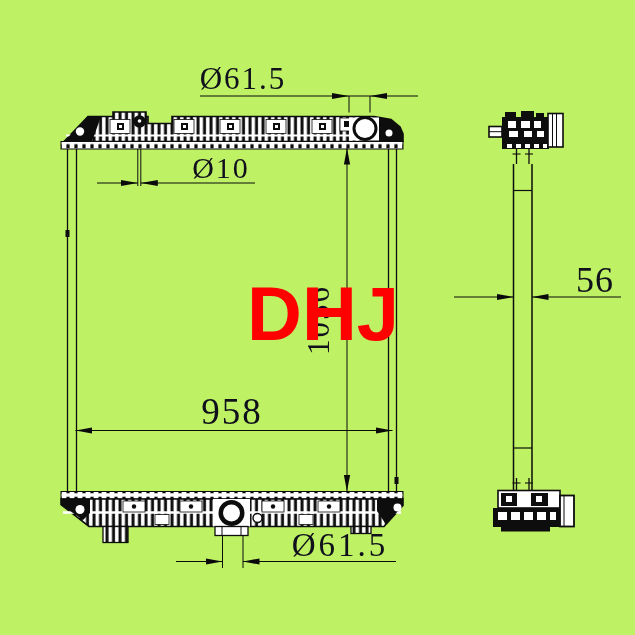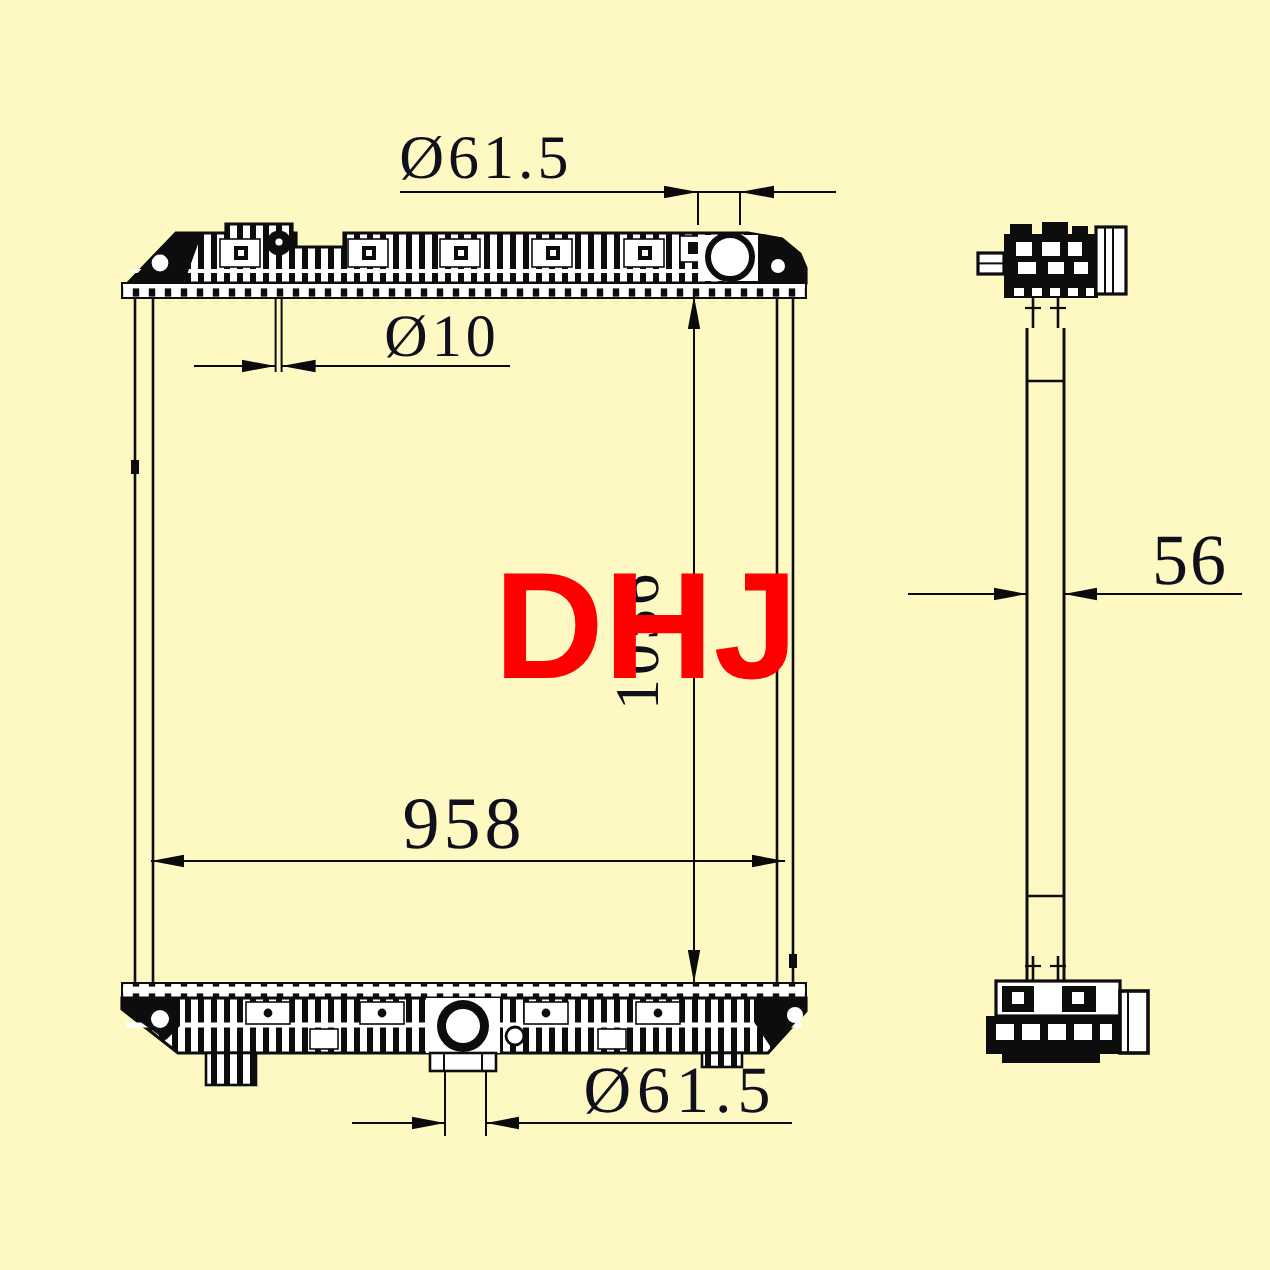--- a/index.html
+++ b/index.html
@@ -1,16 +1,16 @@
 <!DOCTYPE html>
 <html><head>
 <meta charset="utf-8">
 <style>
   html,body{margin:0;padding:0;background:#fff;}
-  .stage{position:relative;width:635px;height:635px;background:#fef9c3;overflow:hidden;
+  .stage{position:relative;width:635px;height:635px;background:#bef264;overflow:hidden;
          font-family:"Liberation Serif", serif;}
   .stage svg{position:absolute;left:0;top:0;}
   .dim-text{font-family:"Liberation Serif", serif;fill:#10101c;}
   .watermark{position:absolute;left:247px;top:276px;width:160px;height:90px;
              font-family:"Liberation Sans", sans-serif;font-weight:bold;
              font-size:76px;line-height:1;letter-spacing:0;color:#ff0000;
              user-select:none;}
 </style>
 </head>
 <body>

